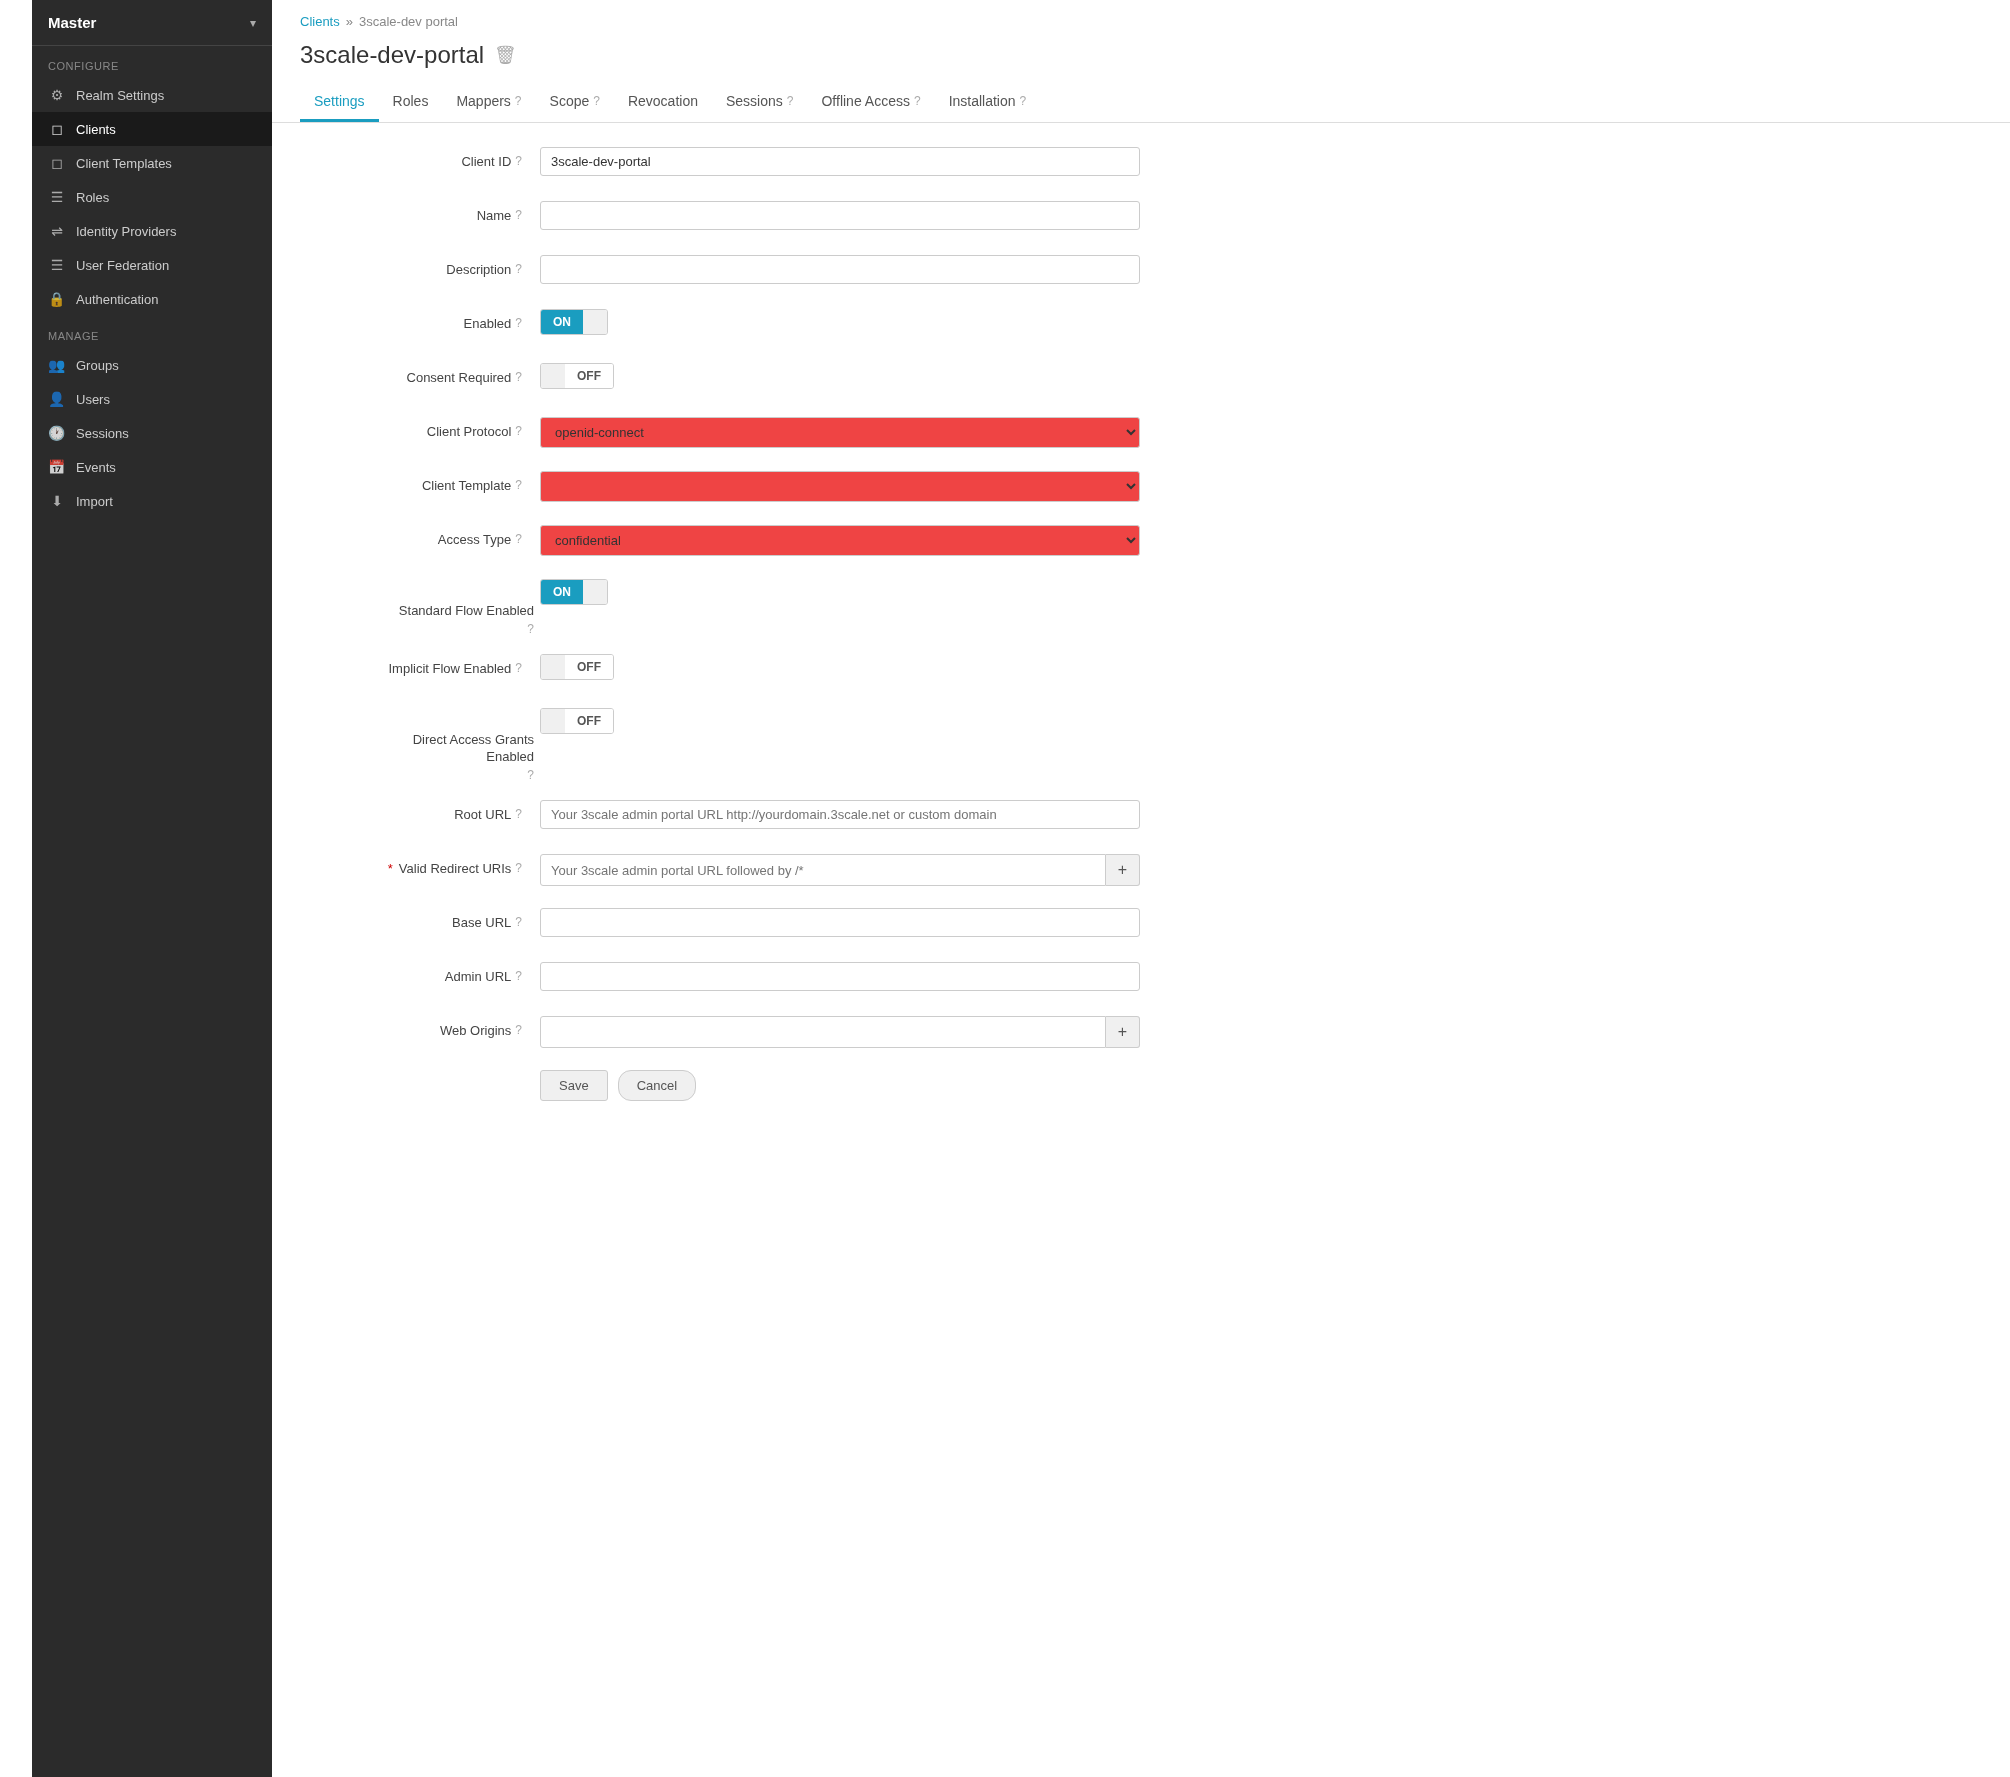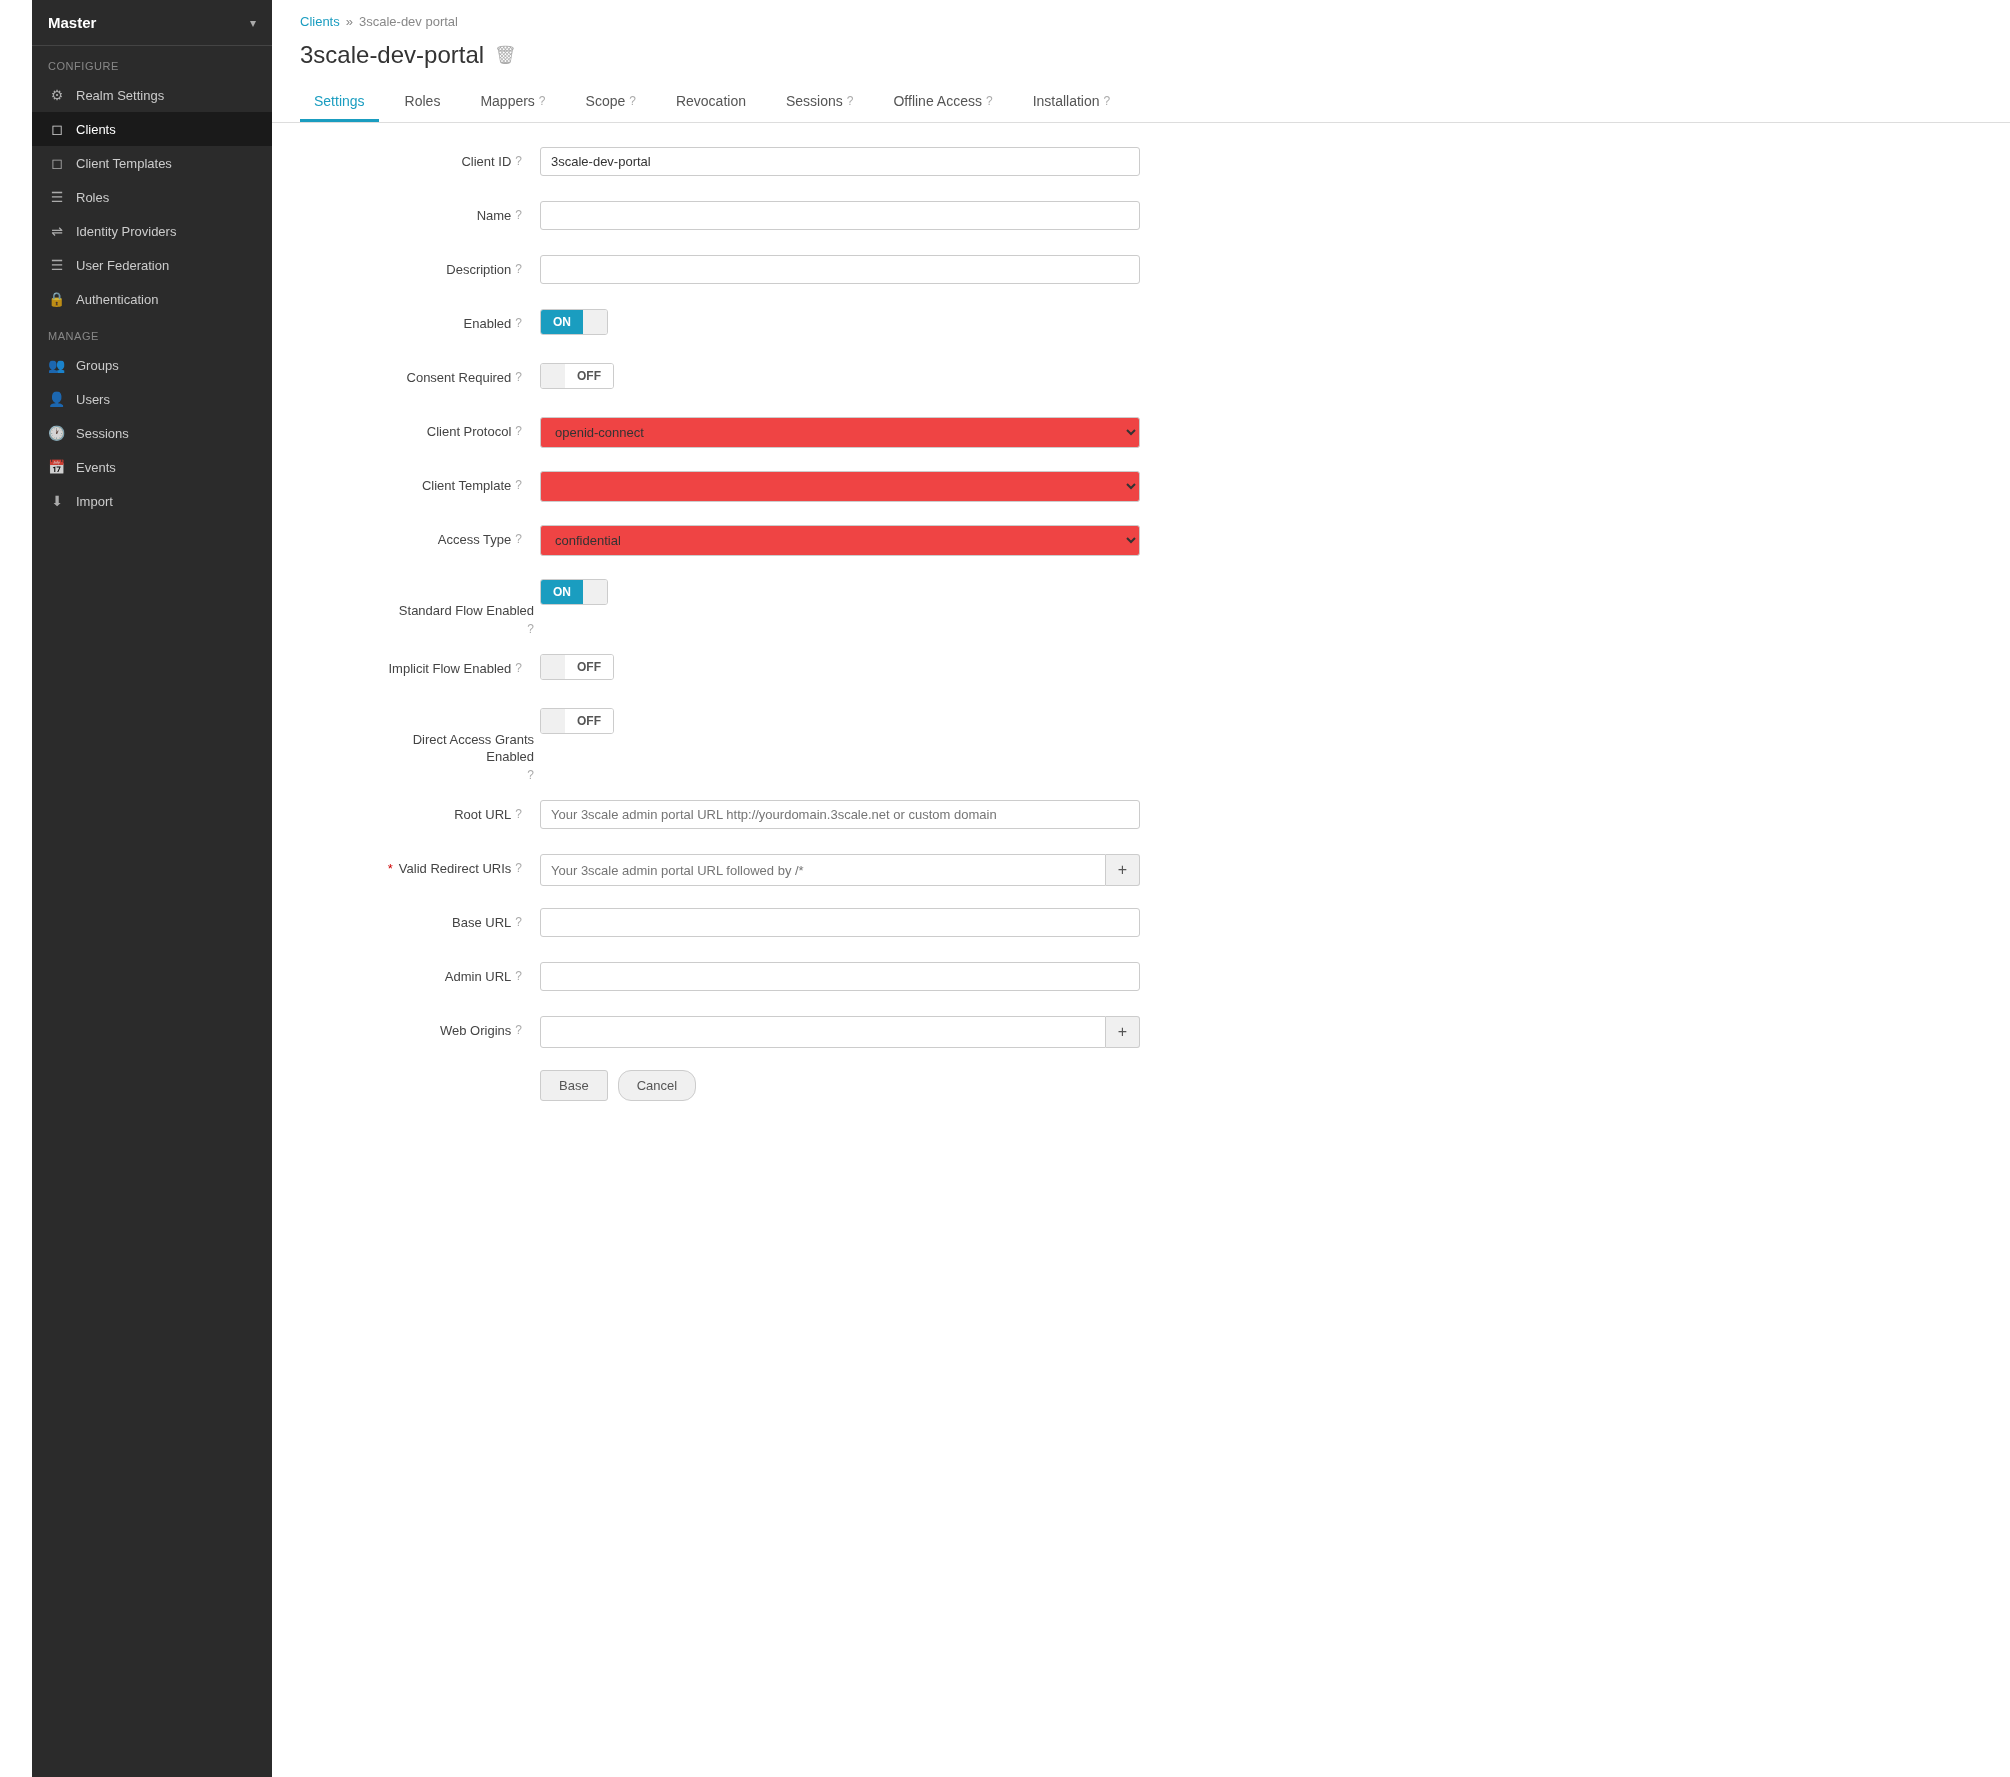--- a/index.html
+++ b/index.html
@@ -81,21 +81,21 @@
     }
     .page-title-icon { color: #aaa; font-size: 18px; cursor: pointer; }
 
     
     .tabs {
       display: flex;
       align-items: center;
       padding: 0 28px;
       border-bottom: 1px solid #ddd;
       margin-top: 14px;
-      gap: 12px;
+      gap: 0;
     }
     .tab {
       padding: 10px 14px;
       font-size: 14px;
       color: #555;
       cursor: pointer;
       border-bottom: 3px solid transparent;
       display: flex;
       align-items: center;
       gap: 4px;
@@ -529,18 +529,18 @@
       </div>
       <div class="form-control">
         <div class="input-with-btn">
           <input type="text" class="form-input" value="" style="">
           <button class="input-add-btn">+</button>
         </div>
       </div>
     </div>
 
     <div class="btn-row">
-      <button class="btn-save">Base</button>
+      <button class="btn-save">Save</button>
       <button class="btn-cancel">Cancel</button>
     </div>
 
   </div>
 </div>
 
 </body></html>

